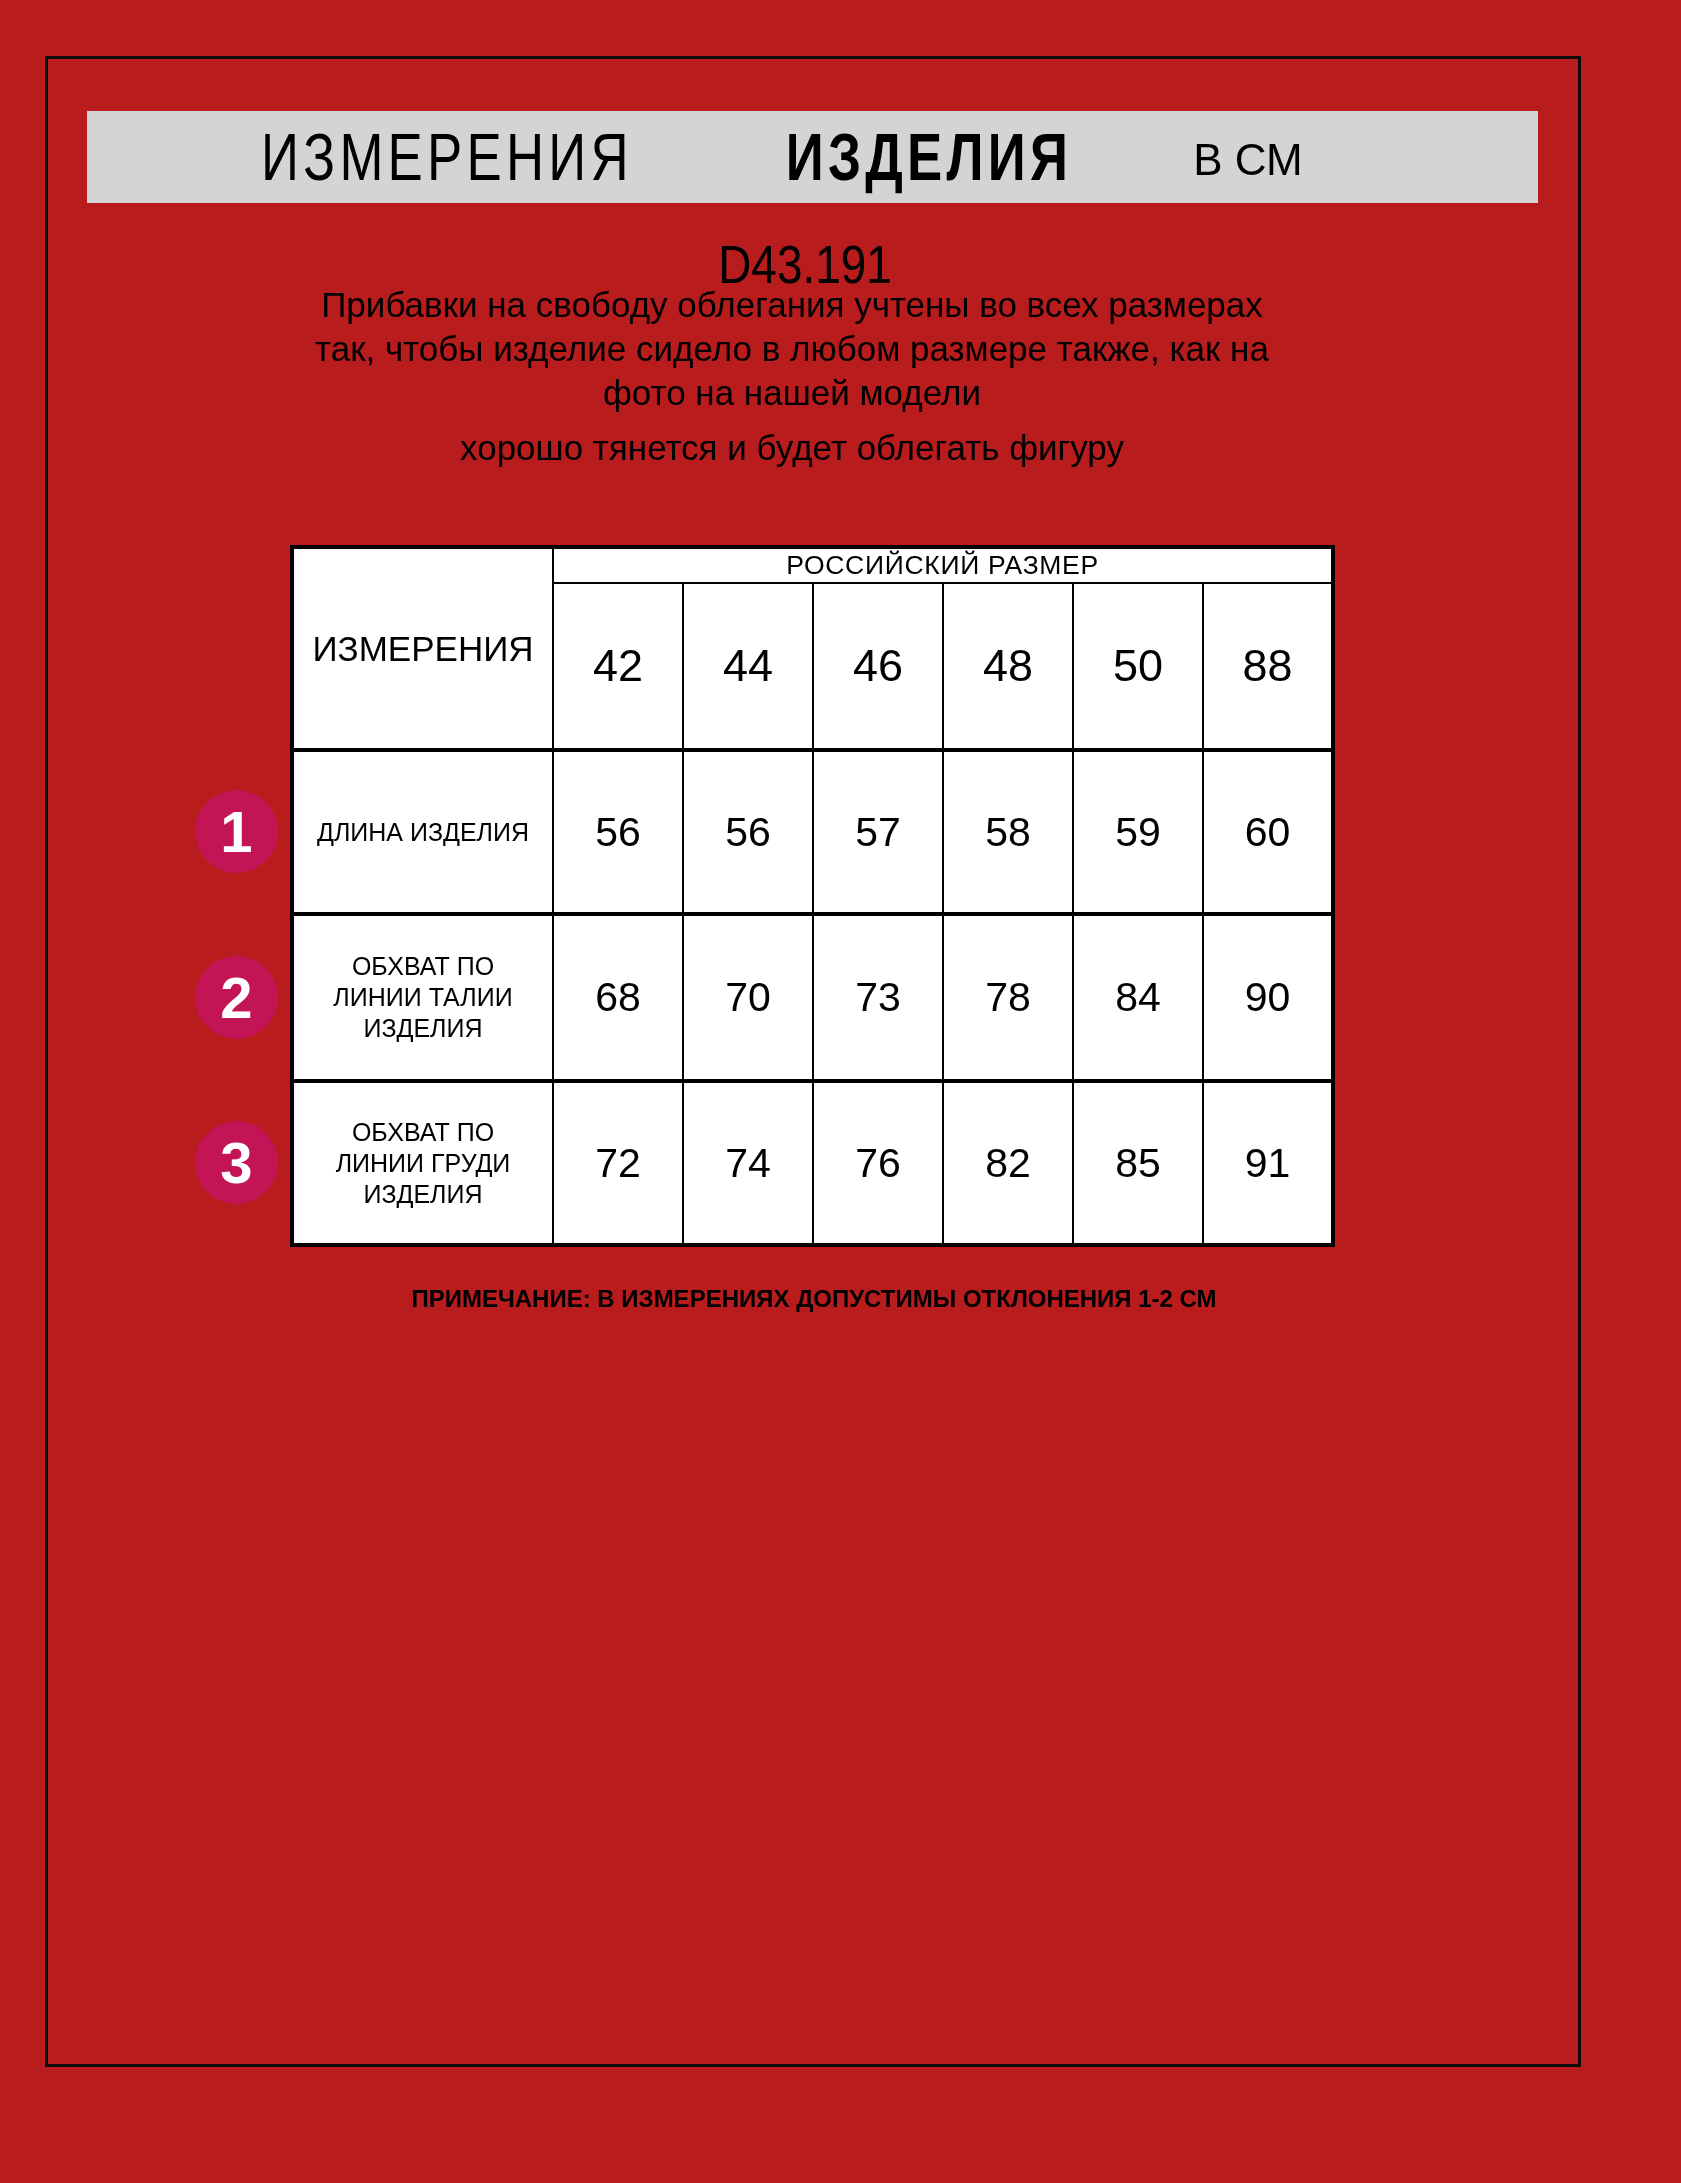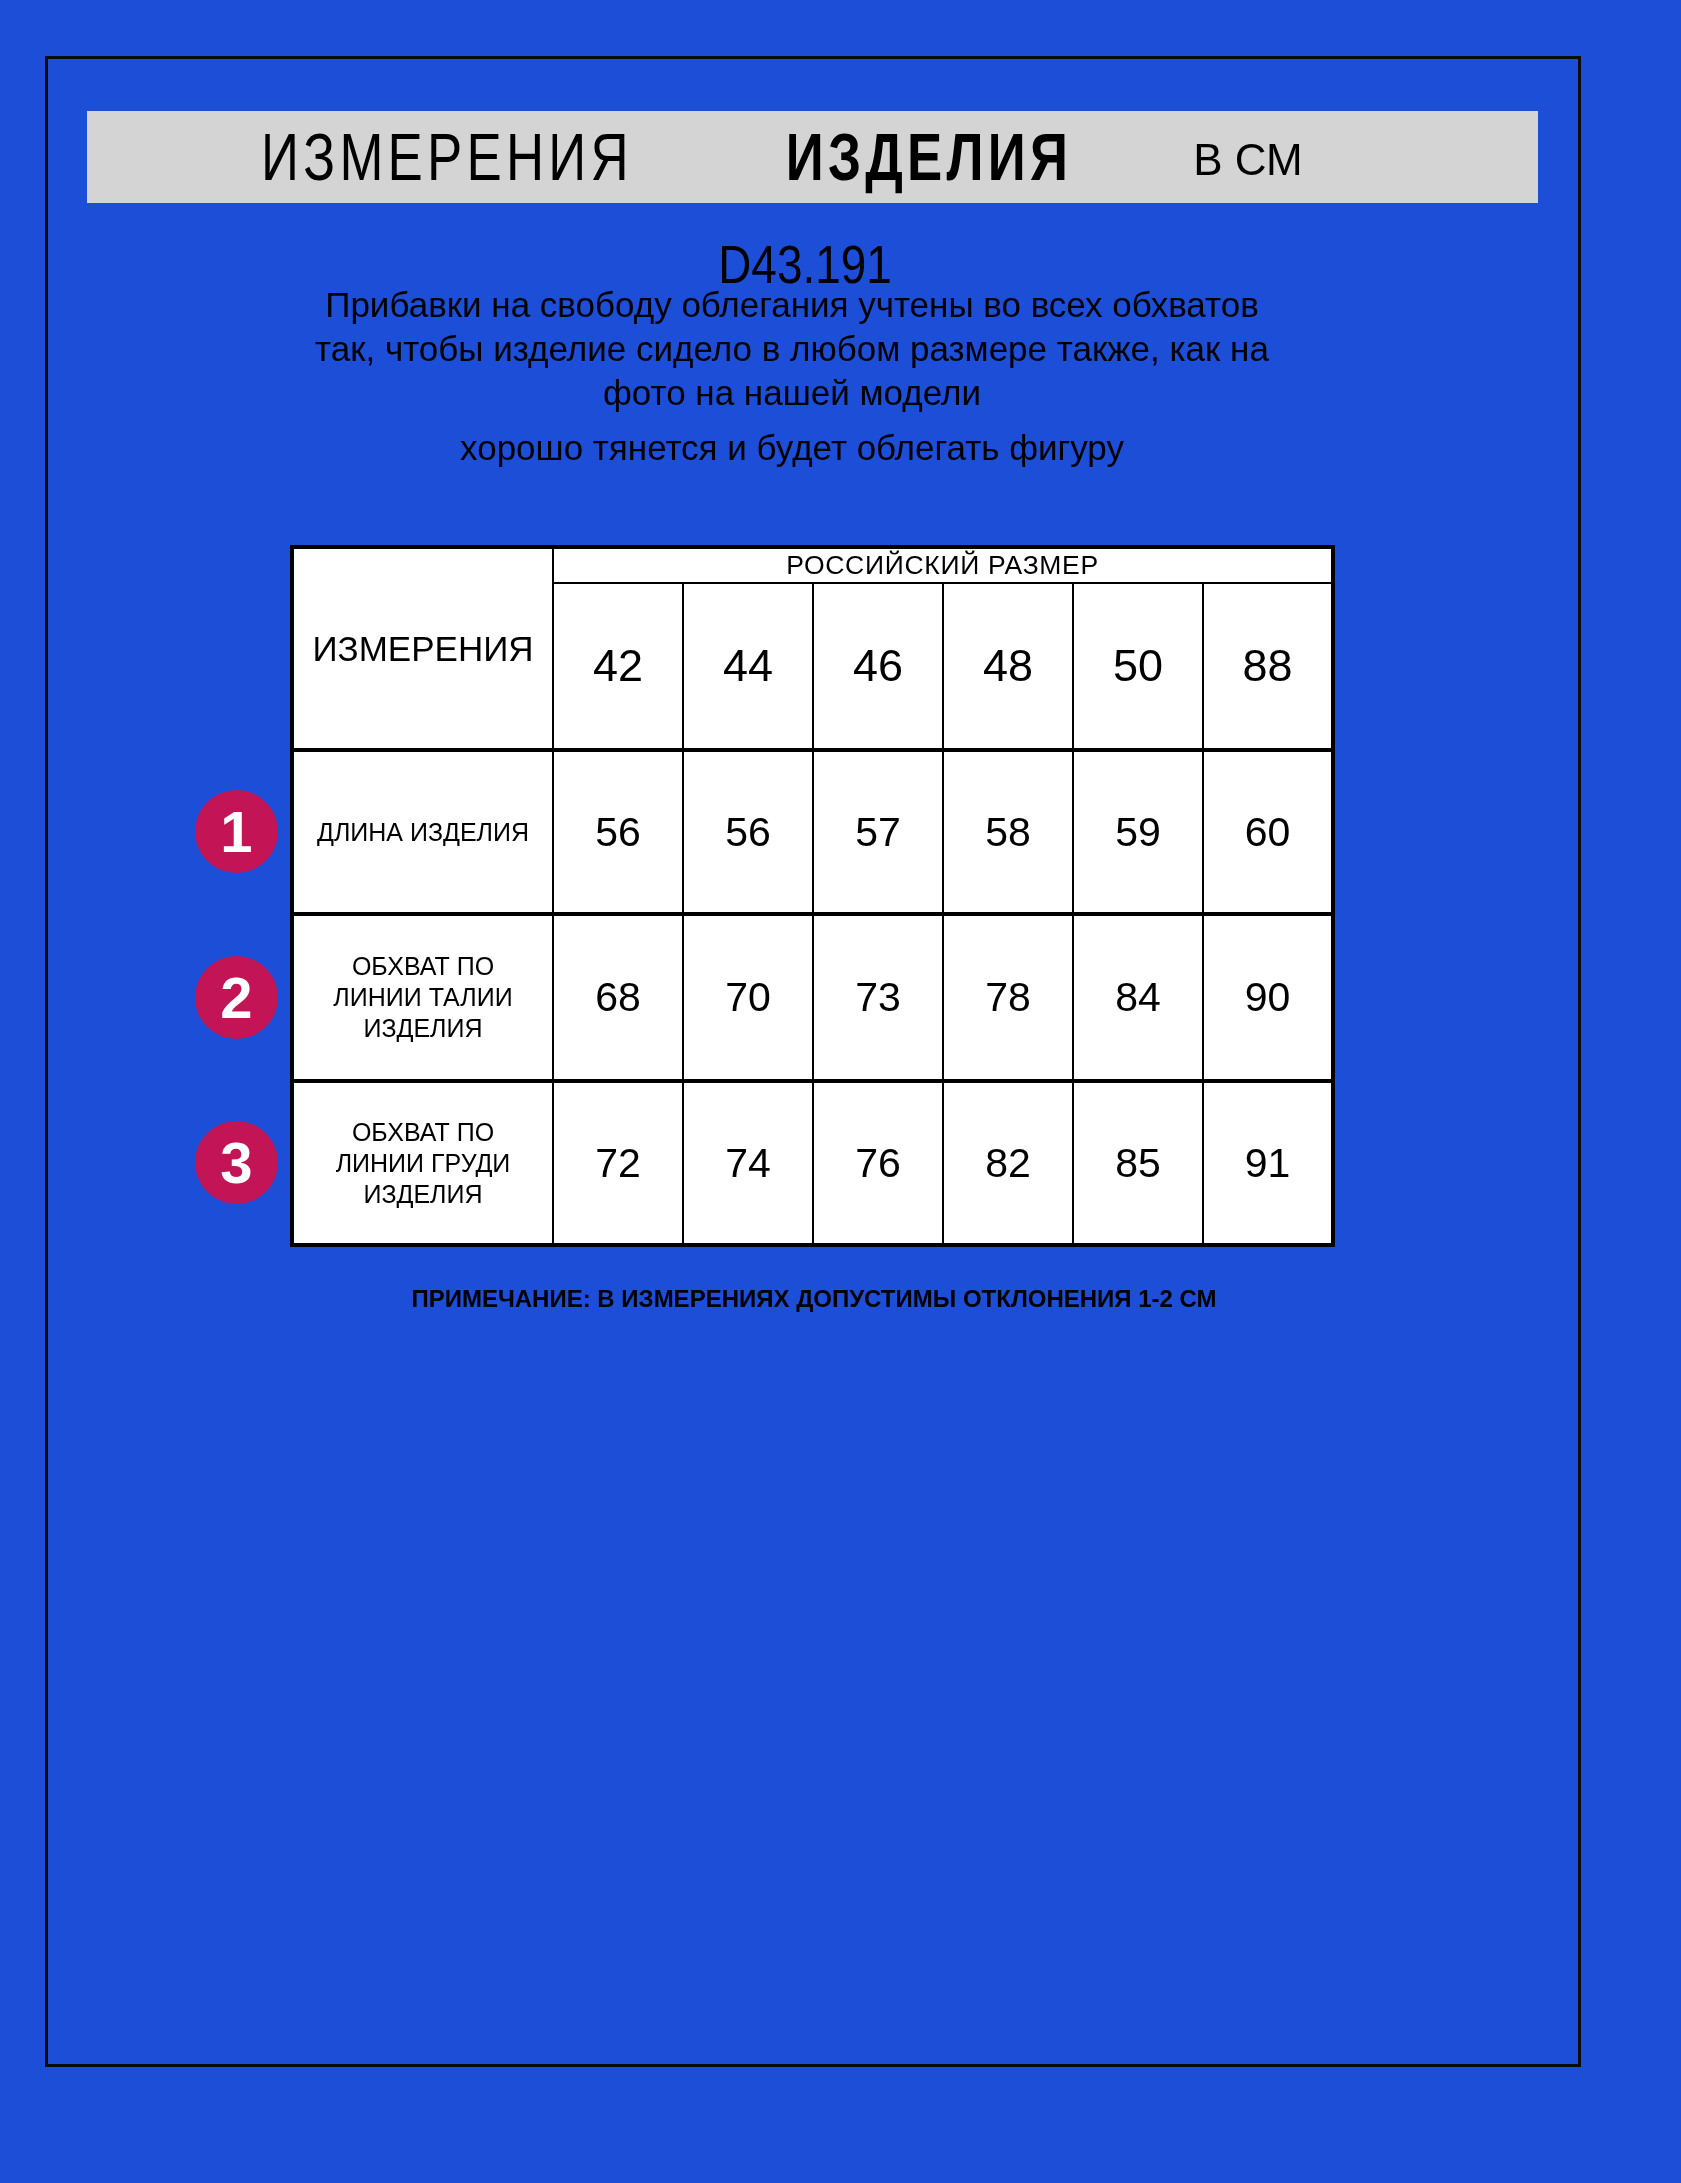--- a/index.html
+++ b/index.html
@@ -1,17 +1,17 @@
 <!DOCTYPE html>
 <html style="font-size:10.6px"><head>
 <meta charset="utf-8">
 <style>
   html,body{margin:0;padding:0;background:#ffffff;}
   .page{
-    position:relative;width:1682px;height:2183px;background:#1d4ed8;
+    position:relative;width:1682px;height:2183px;background:#b91c1c;
     font-family:"Liberation Sans",sans-serif;color:#000;overflow:hidden;
     --accent:#C31456;--band-bg:#D4D4D4;
   }
   .frame{position:absolute;left:45px;top:56px;width:1536px;height:2011px;
     border:3.3px solid #0b0b0b;box-sizing:border-box;}
   
   .band{position:absolute;left:87px;top:111px;width:1451px;height:92px;background:var(--band-bg);}
   .band .w{position:absolute;top:50%;white-space:nowrap;}
   .w-main{left:360px;font-size:66px;letter-spacing:5.3px;transform:translate(-50%,-50%) scaleX(0.80);}
   .w-emph{left:842px;font-size:66px;font-weight:bold;letter-spacing:5.3px;transform:translate(-50%,-50%) scaleX(0.80);}
@@ -58,21 +58,21 @@
 
   <div class="band">
     <span class="w w-main">ИЗМЕРЕНИЯ</span>
     <span class="w w-emph">ИЗДЕЛИЯ</span>
     <span class="w w-units">В СМ</span>
   </div>
 
   <div class="code">D43.191</div>
 
   <div class="para para1">
-    <div>Прибавки на свободу облегания учтены во всех обхватов</div>
+    <div>Прибавки на свободу облегания учтены во всех размерах</div>
     <div>так, чтобы изделие сидело в любом размере также, как на</div>
     <div>фото на нашей модели</div>
   </div>
 
   <div class="para para2">
     <div>хорошо тянется и будет облегать фигуру</div>
   </div>
 
   <table class="size-table">
     <colgroup>

